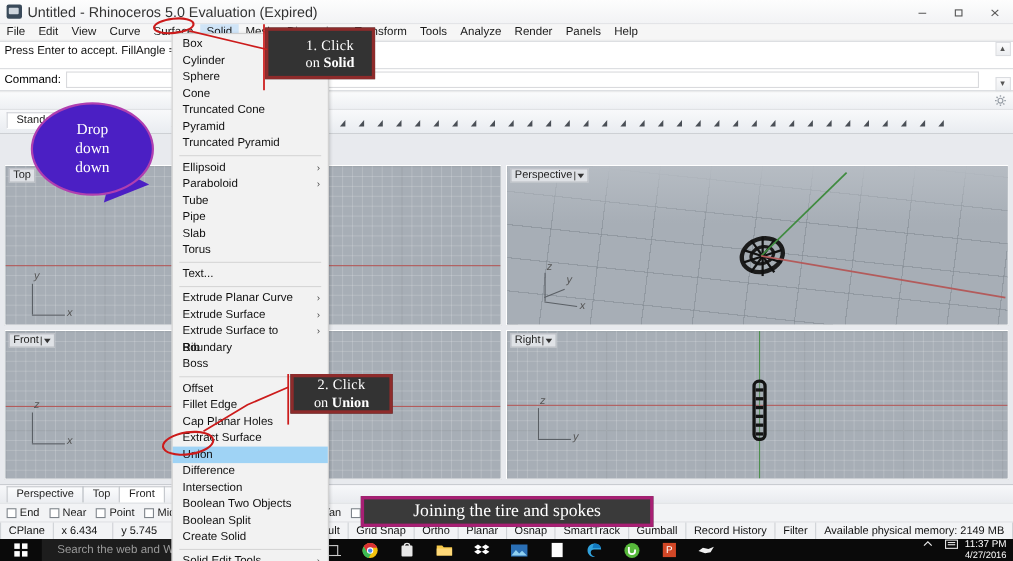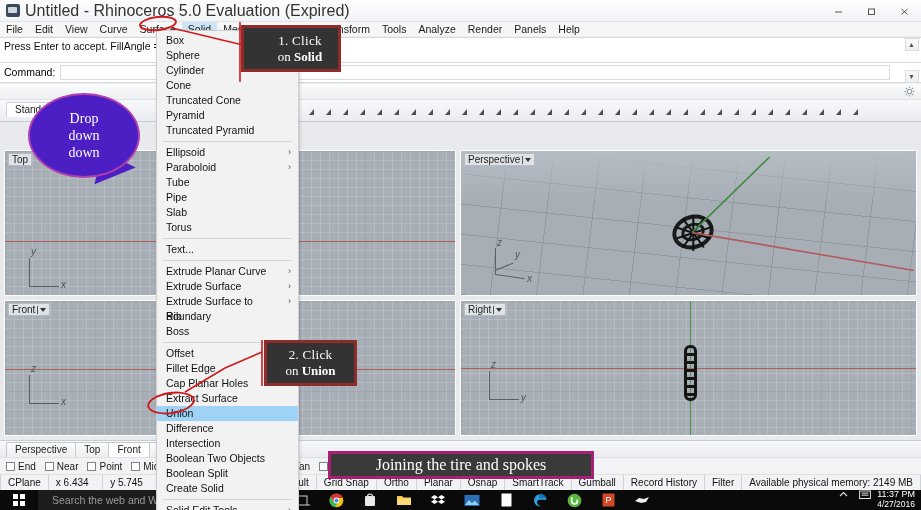--- a/index.html
+++ b/index.html
@@ -18,21 +18,21 @@
     position:absolute; left:0; top:0; width:921px; height:22px;
     background:linear-gradient(#fdfdfd,#f2f3f5);
     border-bottom:1px solid #e2e3e6;
     display:flex; align-items:center;
   }
   .title-icon{
     width:14px;height:13px;margin-left:6px;margin-right:5px;
     background:#3a4a5a; border-radius:2px; position:relative; flex:none;
   }
   .title-icon:after{content:"";position:absolute;left:2px;top:3px;width:9px;height:6px;background:#cfd6de;border-radius:1px;}
-  .title-text{ font-size:16px; color:#333; white-space:nowrap; }
+  .title-text{ font-size:13px; color:#333; white-space:nowrap; }
   .wincontrols{ position:absolute; right:0; top:0; height:22px; display:flex; }
   .wbtn{ width:33px;height:22px; display:flex;align-items:center;justify-content:center; color:#555; font-size:12px;}
   .wbtn svg{display:block;}
 
   
   .menubar{
     position:absolute; left:0; top:22px; width:921px; height:15px;
     background:#f6f6f6; display:flex; align-items:center;
     border-bottom:1px solid #efefef;
   }
@@ -195,21 +195,21 @@
   
   .callout-box{
     position:absolute; background:#333333; border:3px solid #8e2b2b; z-index:80;
     color:#fff; font-family:"Liberation Serif", serif; text-align:center;
     display:flex; flex-direction:column; align-items:center; justify-content:center;
   }
   .callout-box .l1{ font-size:13px; letter-spacing:.3px;}
   .callout-box .l2{ font-size:13px;}
   .callout-box .l2 b{ font-weight:bold; }
   .cb1{ left:241px; top:25px; width:100px; height:47px;padding-left:18px; }
-  .cb2{ left:264px; top:340px; width:93px; height:46px; }
+  .cb2{ left:264px; top:340px; width:93px; height:36px; }
 
   .caption{
     position:absolute; left:328px; top:451px; width:266px; height:28px;
     background:#3a3a3a; border:3px solid #a81f74; z-index:85;
     color:#fff; font-family:"Liberation Serif", serif; font-size:16px;
     display:flex; align-items:center; justify-content:center; white-space:nowrap;
   }
 
   .bubble{
     position:absolute; left:28px; top:93px; width:112px; height:85px;
@@ -708,22 +708,22 @@
       </span>
       <span class="clock">
         <div>11:37 PM</div>
         <div class="d">4/27/2016</div>
       </span>
     </div>
   </div>
 
   <div class="dropdown" id="dropdown">
       <div class="mi"><span>Box</span></div>
+      <div class="mi"><span>Cylinder</span></div>
       <div class="mi"><span>Sphere</span></div>
-      <div class="mi"><span>Cylinder</span></div>
       <div class="mi"><span>Cone</span></div>
       <div class="mi"><span>Truncated Cone</span></div>
       <div class="mi"><span>Pyramid</span></div>
       <div class="mi"><span>Truncated Pyramid</span></div>
       <div class="sep"></div>
       <div class="mi"><span>Ellipsoid</span><span class="arrow">›</span></div>
       <div class="mi"><span>Paraboloid</span><span class="arrow">›</span></div>
       <div class="mi"><span>Tube</span></div>
       <div class="mi"><span>Pipe</span></div>
       <div class="mi"><span>Slab</span></div>

